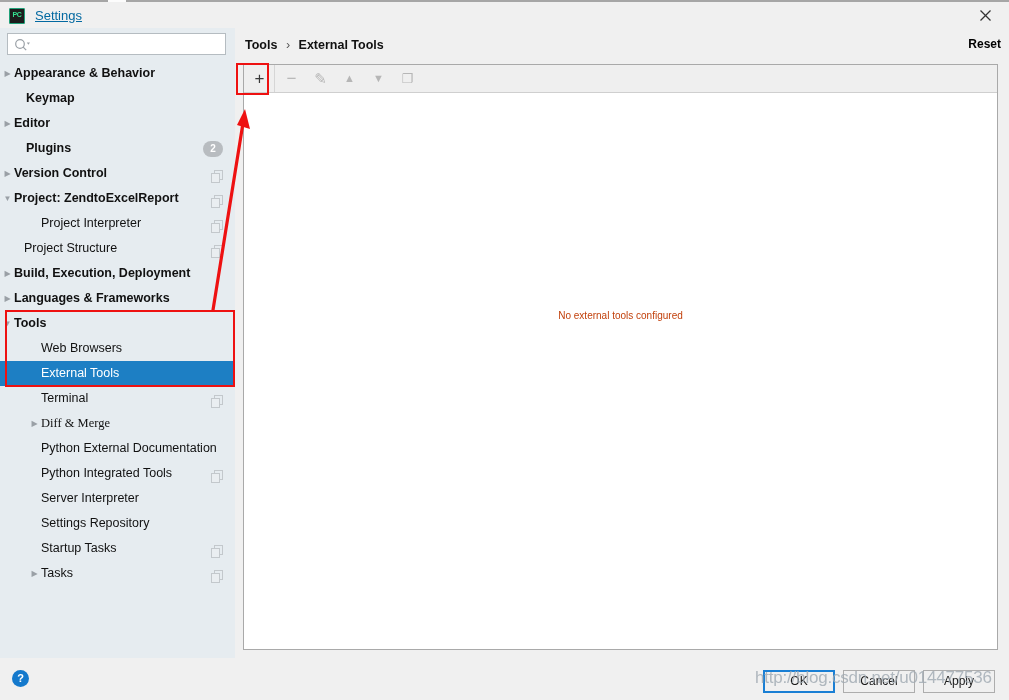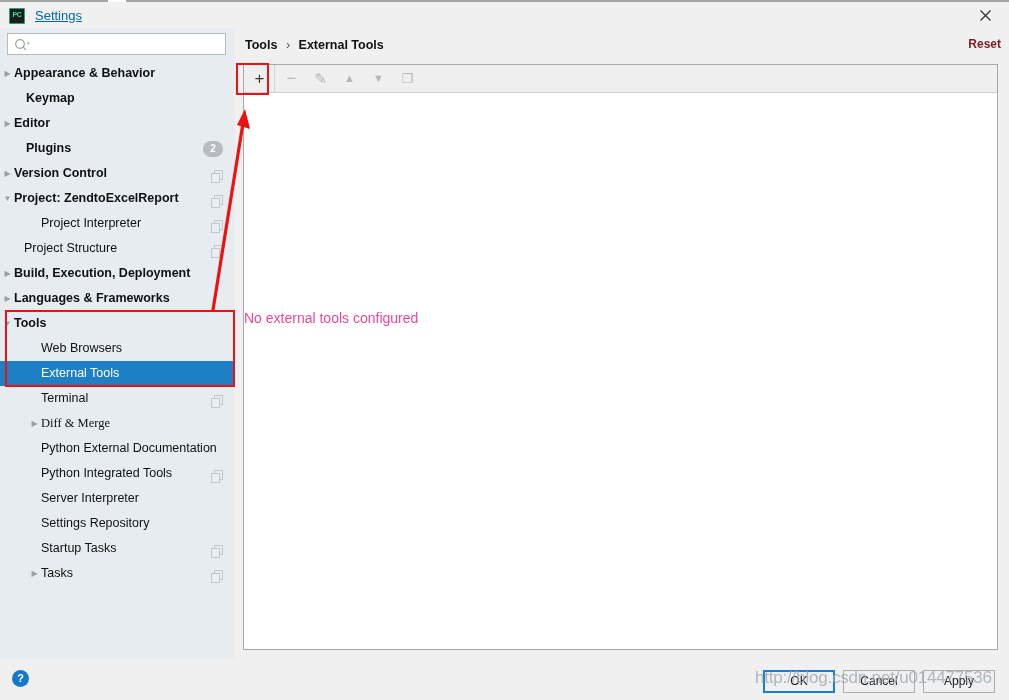--- a/index.html
+++ b/index.html
@@ -173,21 +173,21 @@
   }
   #breadcrumb .sep {
     color: #555;
     font-weight: normal;
     padding: 0 5px;
   }
   #reset-link {
     position: absolute;
     right: 8px; top: 9px;
     font-size: 12px;
-    color: #7f1d1d;
+    color: #000000;
     font-weight: bold;
     cursor: default;
   }
   #panel {
     position: absolute;
     left: 8px; top: 36px;
     width: 755px; height: 586px;
     background: #ffffff;
     border: 1px solid #a9a9a9;
     box-sizing: border-box;
@@ -217,22 +217,23 @@
   .tb-btn.disabled .glyph { color: #b6b6b6; }
   .tb-sep {
     position: absolute;
     top: 0; width: 1px; height: 27px;
     background: #d6d6d6;
   }
   #empty-msg {
     position: absolute;
     left: 0; right: 0;
     top: 245px;
-    font-size: 14px;
-    color: #ec4899;
+    text-align: center;
+    font-size: 10px;
+    color: #c2410c;
   }
 
   
   #footer {
     position: absolute;
     left: 0; top: 658px;
     width: 1009px; height: 42px;
     background: #f0f0f0;
   }
   #help-icon {

